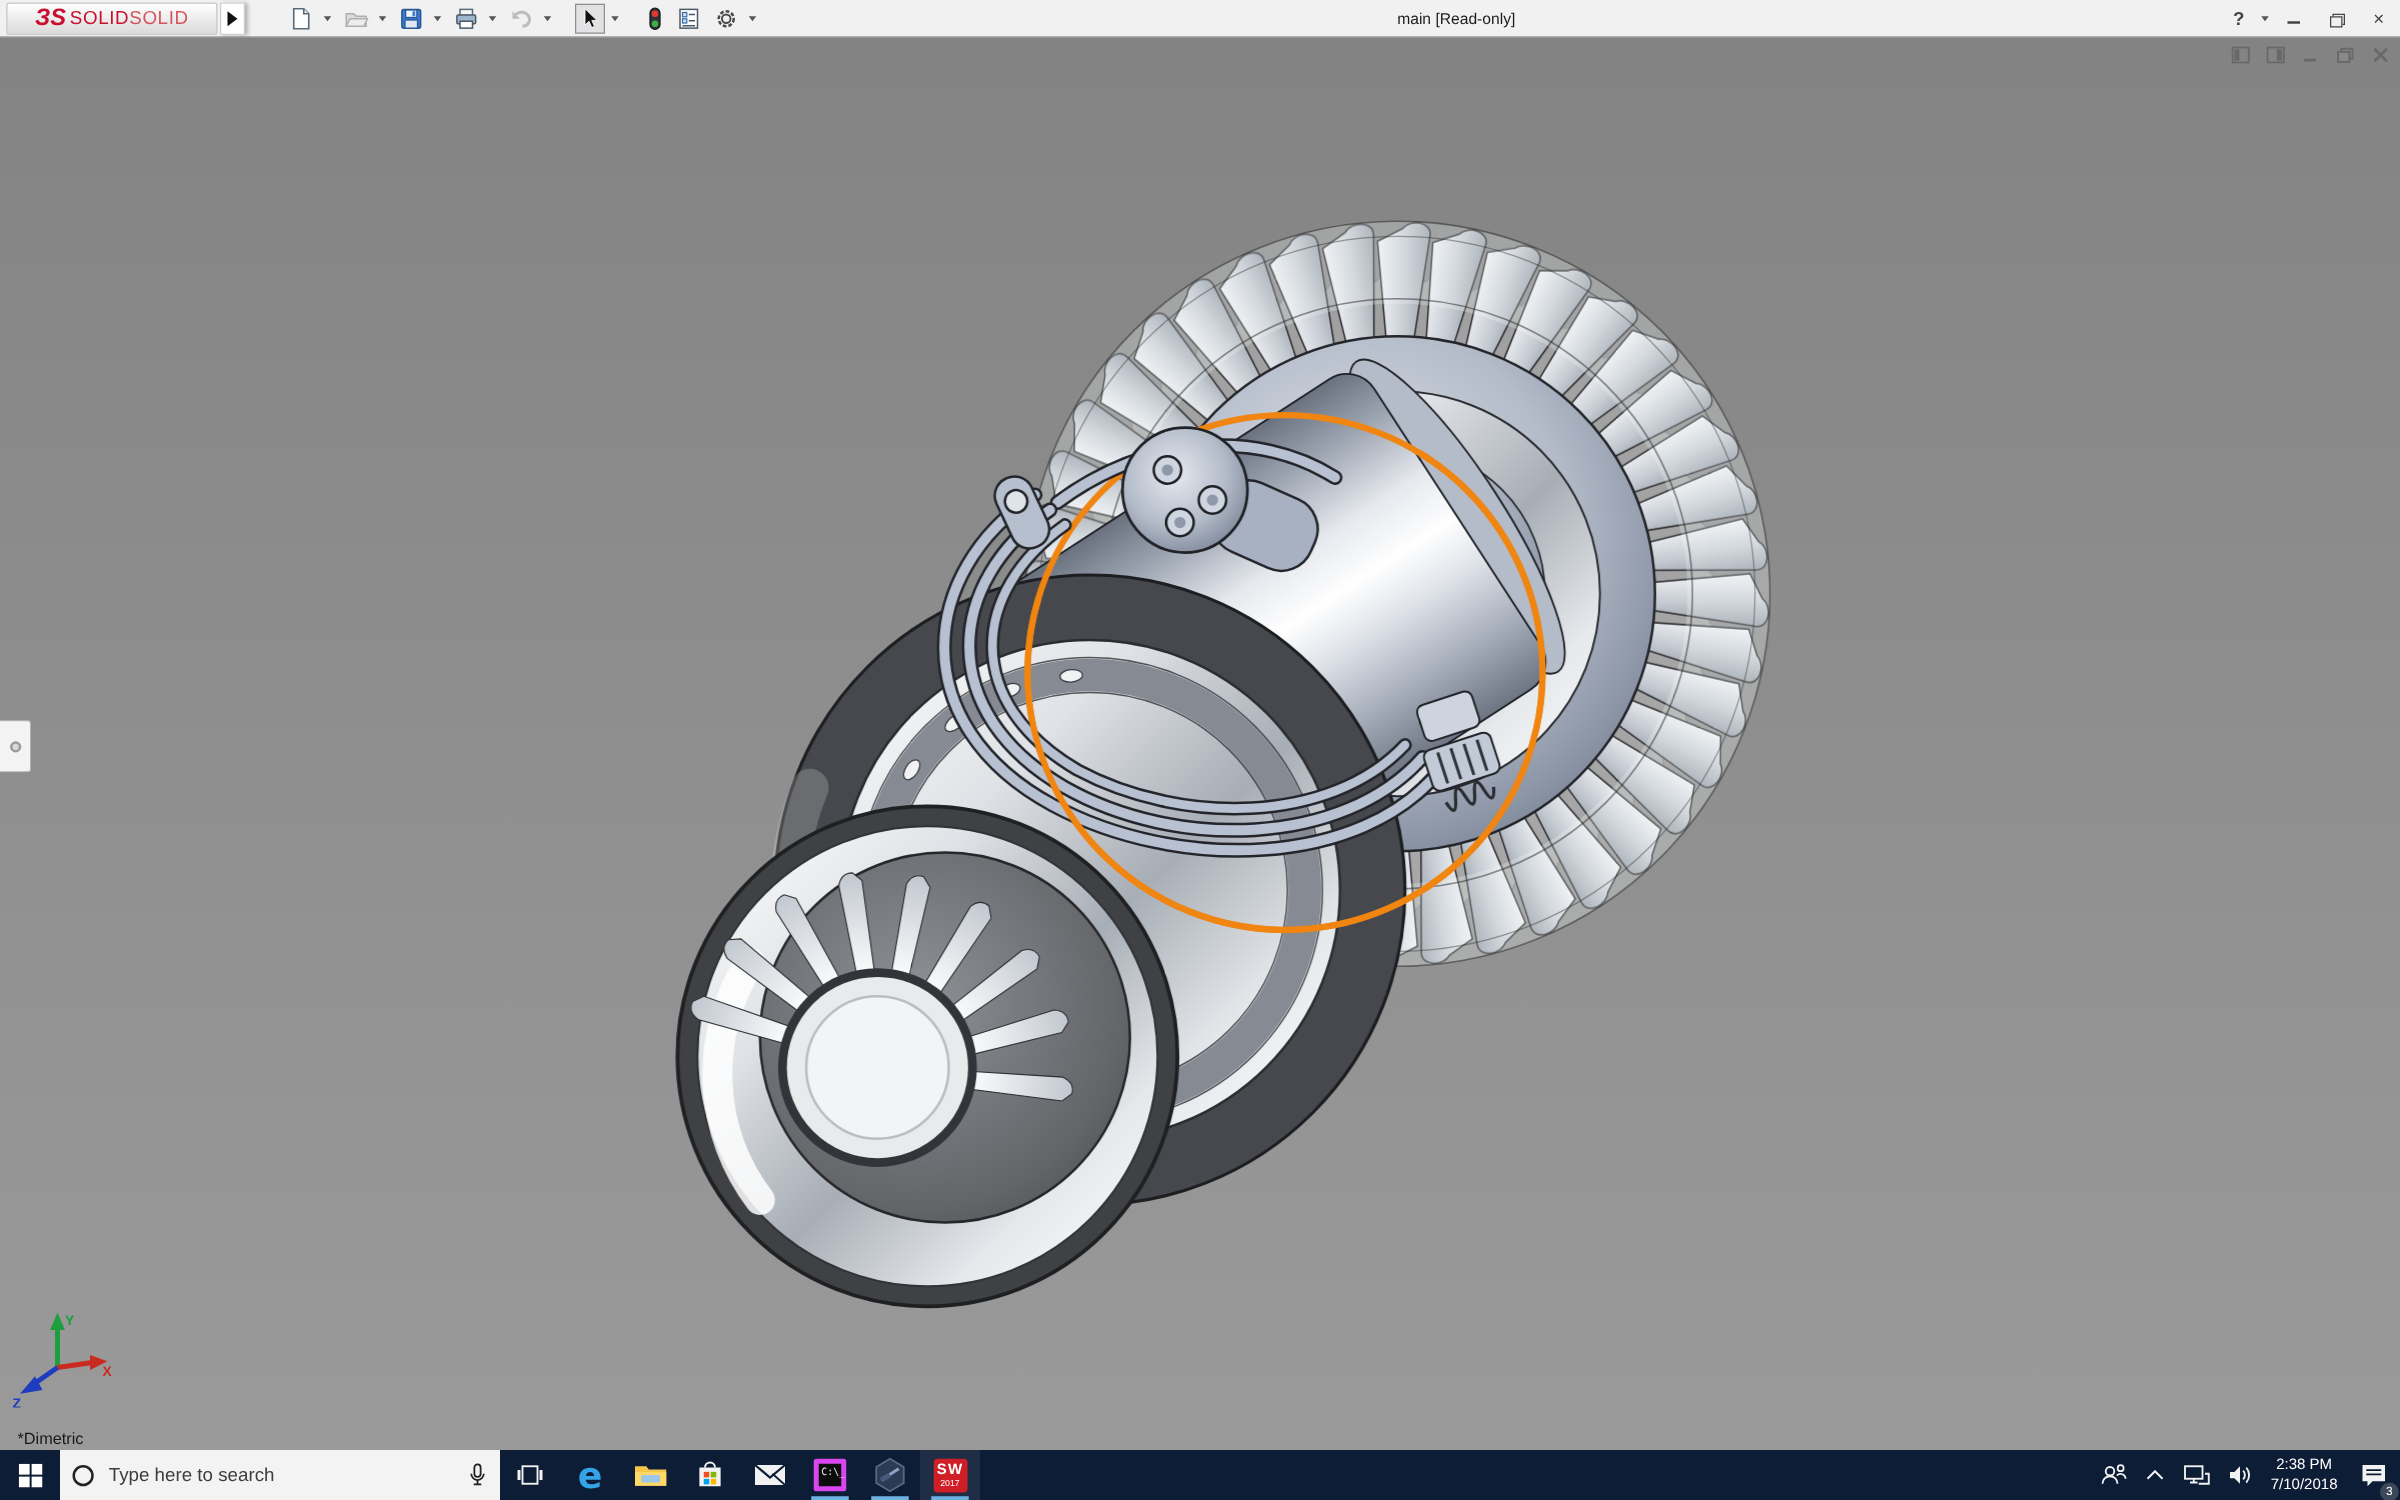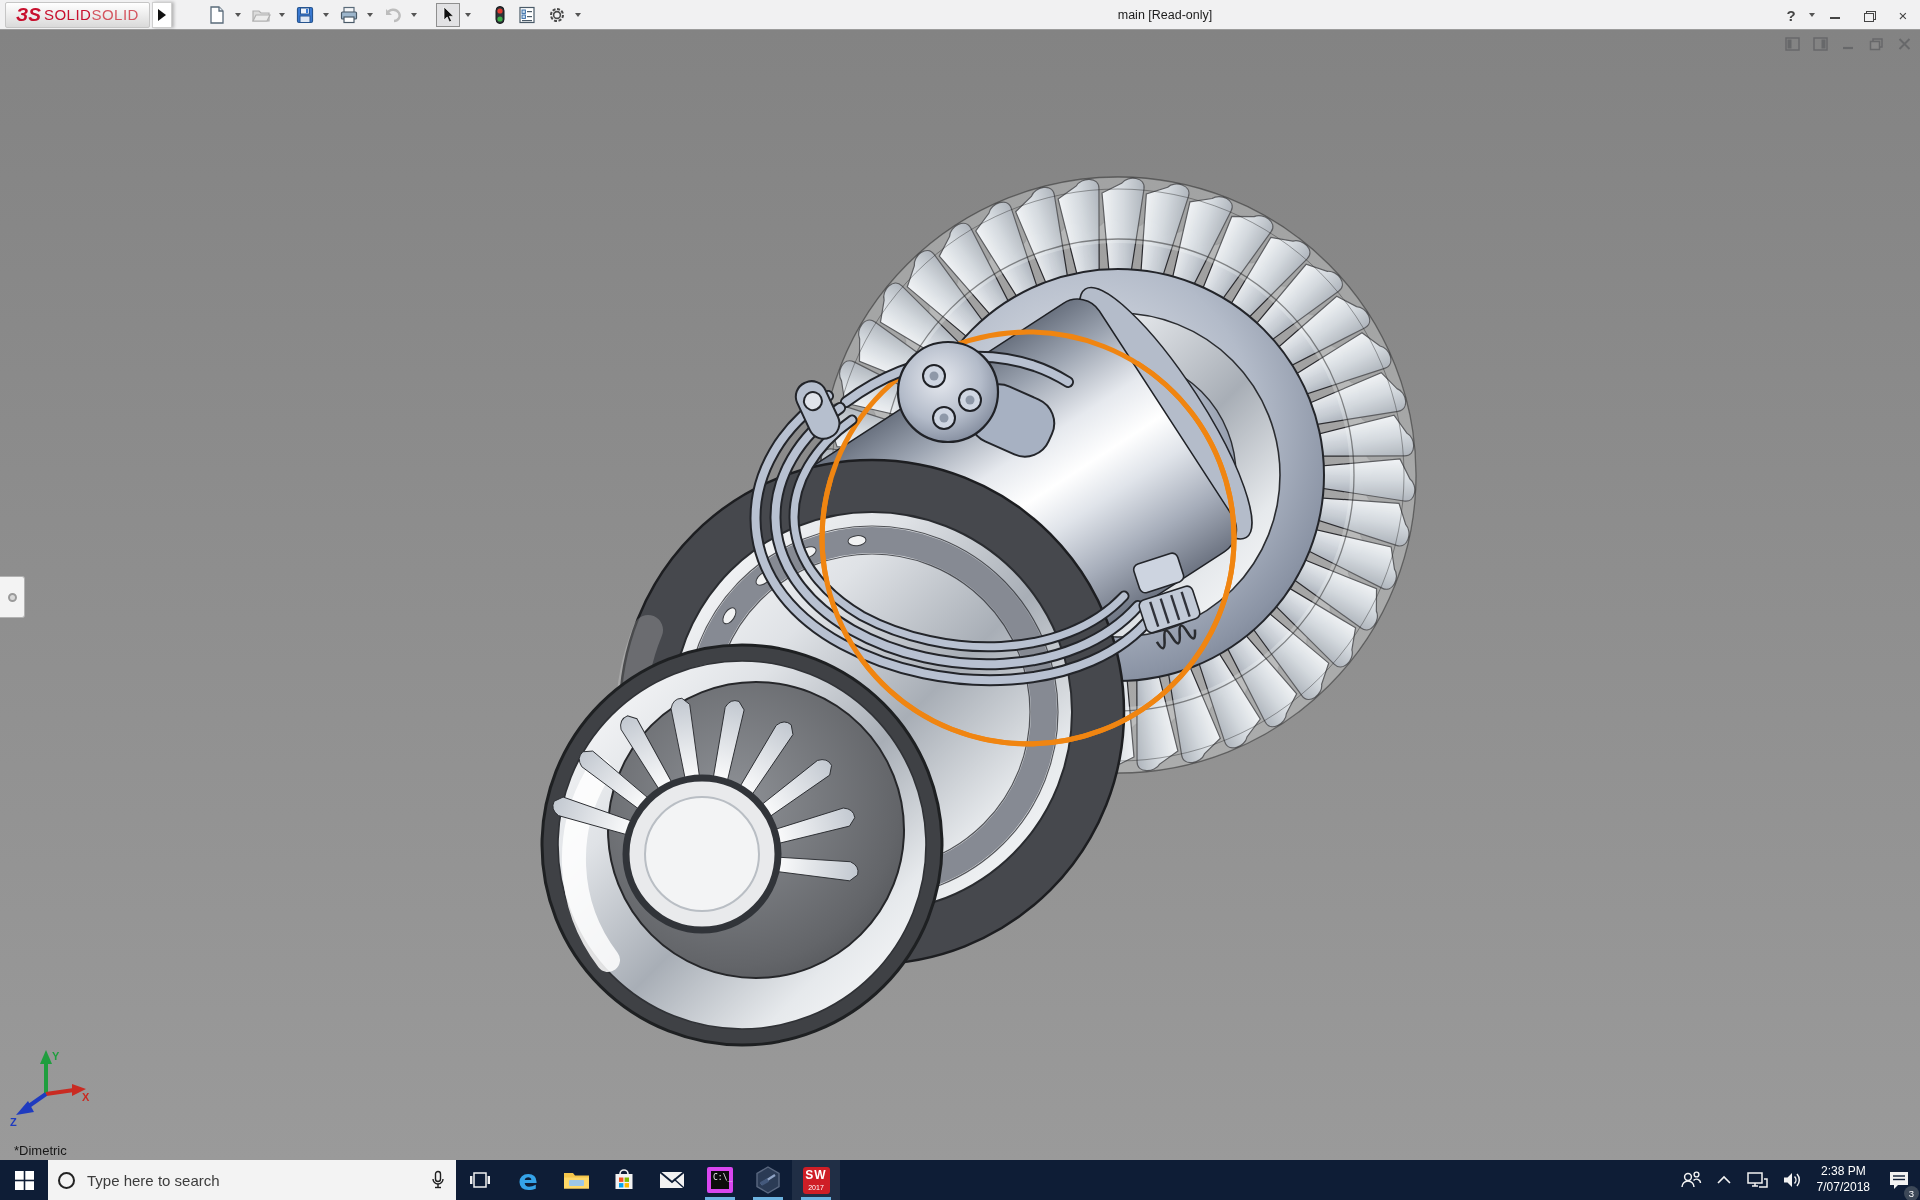--- a/index.html
+++ b/index.html
@@ -5,21 +5,21 @@
   :root{
     --accent:#f08511; --taskbar-bg:#0e1d36; --underline:#6cb2e0;
     --vp-top:#838383; --vp-bottom:#9a9a9a; --sw-red:#cf1e26;
   }
   *{box-sizing:border-box; margin:0; padding:0;}
   html,body{width:1920px;height:1200px;overflow:hidden;font-family:"Liberation Sans",sans-serif;}
   #app{position:relative;width:1920px;height:1200px;background:#777;}
 
   
   .titlebar{position:absolute;top:0;left:0;right:0;height:30px;background:#f1f1f2;border-bottom:1px solid #9b9b9b;display:flex;align-items:center;}
-  .logo-box{margin-left:5px;height:26px;padding:0 10px;display:flex;align-items:center;background:linear-gradient(#ffffff,#dadada);border:1px solid #c6c6c6;border-radius:2px;justify-content:flex-end;}
+  .logo-box{margin-left:5px;height:26px;padding:0 22px;display:flex;align-items:center;background:linear-gradient(#ffffff,#dadada);border:1px solid #c6c6c6;border-radius:2px;justify-content:flex-end;}
   .logo-mark{color:#c8102e;font-weight:bold;font-style:italic;font-size:19px;margin-right:3px;}
   .logo-solid{color:#c8102e;font-weight:normal;font-size:15px;letter-spacing:.5px;}
   .logo-works{color:#d4555f;font-weight:normal;font-size:15px;letter-spacing:.5px;}
   .flyout-btn{width:20px;height:26px;background:#fff;border:1px solid #cfcfcf;display:flex;align-items:center;justify-content:center;margin-left:2px;box-shadow:2px 0 3px rgba(0,0,0,.25);}
   .flyout-arrow{width:0;height:0;border-top:6px solid transparent;border-bottom:6px solid transparent;border-left:8px solid #111;}
   .tools{display:flex;align-items:center;margin-left:32px;gap:4px;}
   .tb-btn{height:24px;display:flex;align-items:center;justify-content:center;padding:0 2px;border:1px solid transparent;}
   .tb-btn.pressed{border:1px solid #8f8f8f;background:#e2e2e4;}
   .caret{width:0;height:0;border-left:3.5px solid transparent;border-right:3.5px solid transparent;border-top:4px solid #555;margin:0 3px 0 1px;}
   .tb-gap{width:8px;}
@@ -38,21 +38,21 @@
   .mdi-controls{position:absolute;top:7px;right:8px;display:flex;gap:13px;opacity:.55;}
   .mdi-ic{width:15px;height:14px;}
   .side-tab{position:absolute;left:0;top:546px;width:25px;height:42px;background:#f3f3f3;border:1px solid #b2b2b2;border-left:none;border-radius:0 3px 3px 0;display:flex;align-items:center;justify-content:center;}
   .side-tab .dot{width:9px;height:9px;border-radius:50%;border:2px solid #9a9a9a;background:#d8d8d8;}
   .triad{position:absolute;left:8px;bottom:34px;}
   .view-label{position:absolute;left:14px;bottom:2px;font-size:13px;font-weight:normal;color:#181818;}
 
   
   .taskbar{position:absolute;left:0;right:0;bottom:0;height:40px;background:var(--taskbar-bg);display:flex;align-items:stretch;}
   .tb-start{width:48px;display:flex;align-items:center;justify-content:center;}
-  .search-box{width:408px;background:#f3f3f3;display:flex;align-items:center;padding:0 10px;justify-content:flex-end;}
+  .search-box{width:352px;background:#f3f3f3;display:flex;align-items:center;padding:0 10px;justify-content:flex-end;}
   .search-box input{flex:1;border:none;outline:none;background:transparent;font-size:15px;color:#1f1f1f;font-family:"Liberation Sans",sans-serif;}
   .search-box input::placeholder{color:#3c3c3c;opacity:1;}
   .ring{width:17px;height:17px;border-radius:50%;border:2px solid #222;margin-right:12px;flex:none;}
   .app-btn{width:48px;position:relative;display:flex;align-items:center;justify-content:center;}
   .app-btn .runline{position:absolute;bottom:0;left:9px;width:30px;height:3px;background:var(--underline);}
   .app-btn.active{background:rgba(255,255,255,.08);}
   .cmd-face{width:26px;height:26px;background:#0c0c0c;border:4px solid #d946ef;border-radius:2px;color:#e8e8e8;font-family:"DejaVu Sans Mono",monospace;font-size:8px;line-height:10px;padding:2px 2px;}
   .sw-face{width:27px;height:27px;background:var(--sw-red);border-radius:3px;color:#ffffff;text-align:center;position:relative;}
   .sw-face .sw1{font-weight:bold;font-size:12px;line-height:17px;letter-spacing:1px;}
   .sw-face .sw2{font-size:7px;line-height:7px;}
@@ -532,21 +532,21 @@
       <div class="tray-btn">
         <svg width="20" height="18" viewBox="0 0 20 18">
             <path d="M2 6.5 v5 h3.5 L10 16 V2 L5.5 6.5 Z" fill="#f2f2f2"></path>
             <path d="M12.5 5.5 a5 5 0 0 1 0 7" fill="none" stroke="#f2f2f2" stroke-width="1.5"></path>
             <path d="M15 3 a9 9 0 0 1 0 12" fill="none" stroke="#f2f2f2" stroke-width="1.5"></path>
           </svg>
       </div>
       <div class="tray-btn clock">
         <div>
             <div>2:38 PM</div>
-        <div>7/07/2018</div>
+        <div>7/10/2018</div>
           </div>
       </div>
       <div class="tray-btn" style="width:42px">
         <svg width="22" height="20" viewBox="0 0 22 20">
             <path d="M2 2 h18 v13 h-10 l-4 4 v-4 h-4 z" fill="#f2f2f2"></path>
             <line x1="5" y1="6" x2="17" y2="6" stroke="#0e1d36" stroke-width="1.4"></line>
             <line x1="5" y1="9.5" x2="17" y2="9.5" stroke="#0e1d36" stroke-width="1.4"></line>
           </svg>
         <div class="badge">3</div>
       </div>

